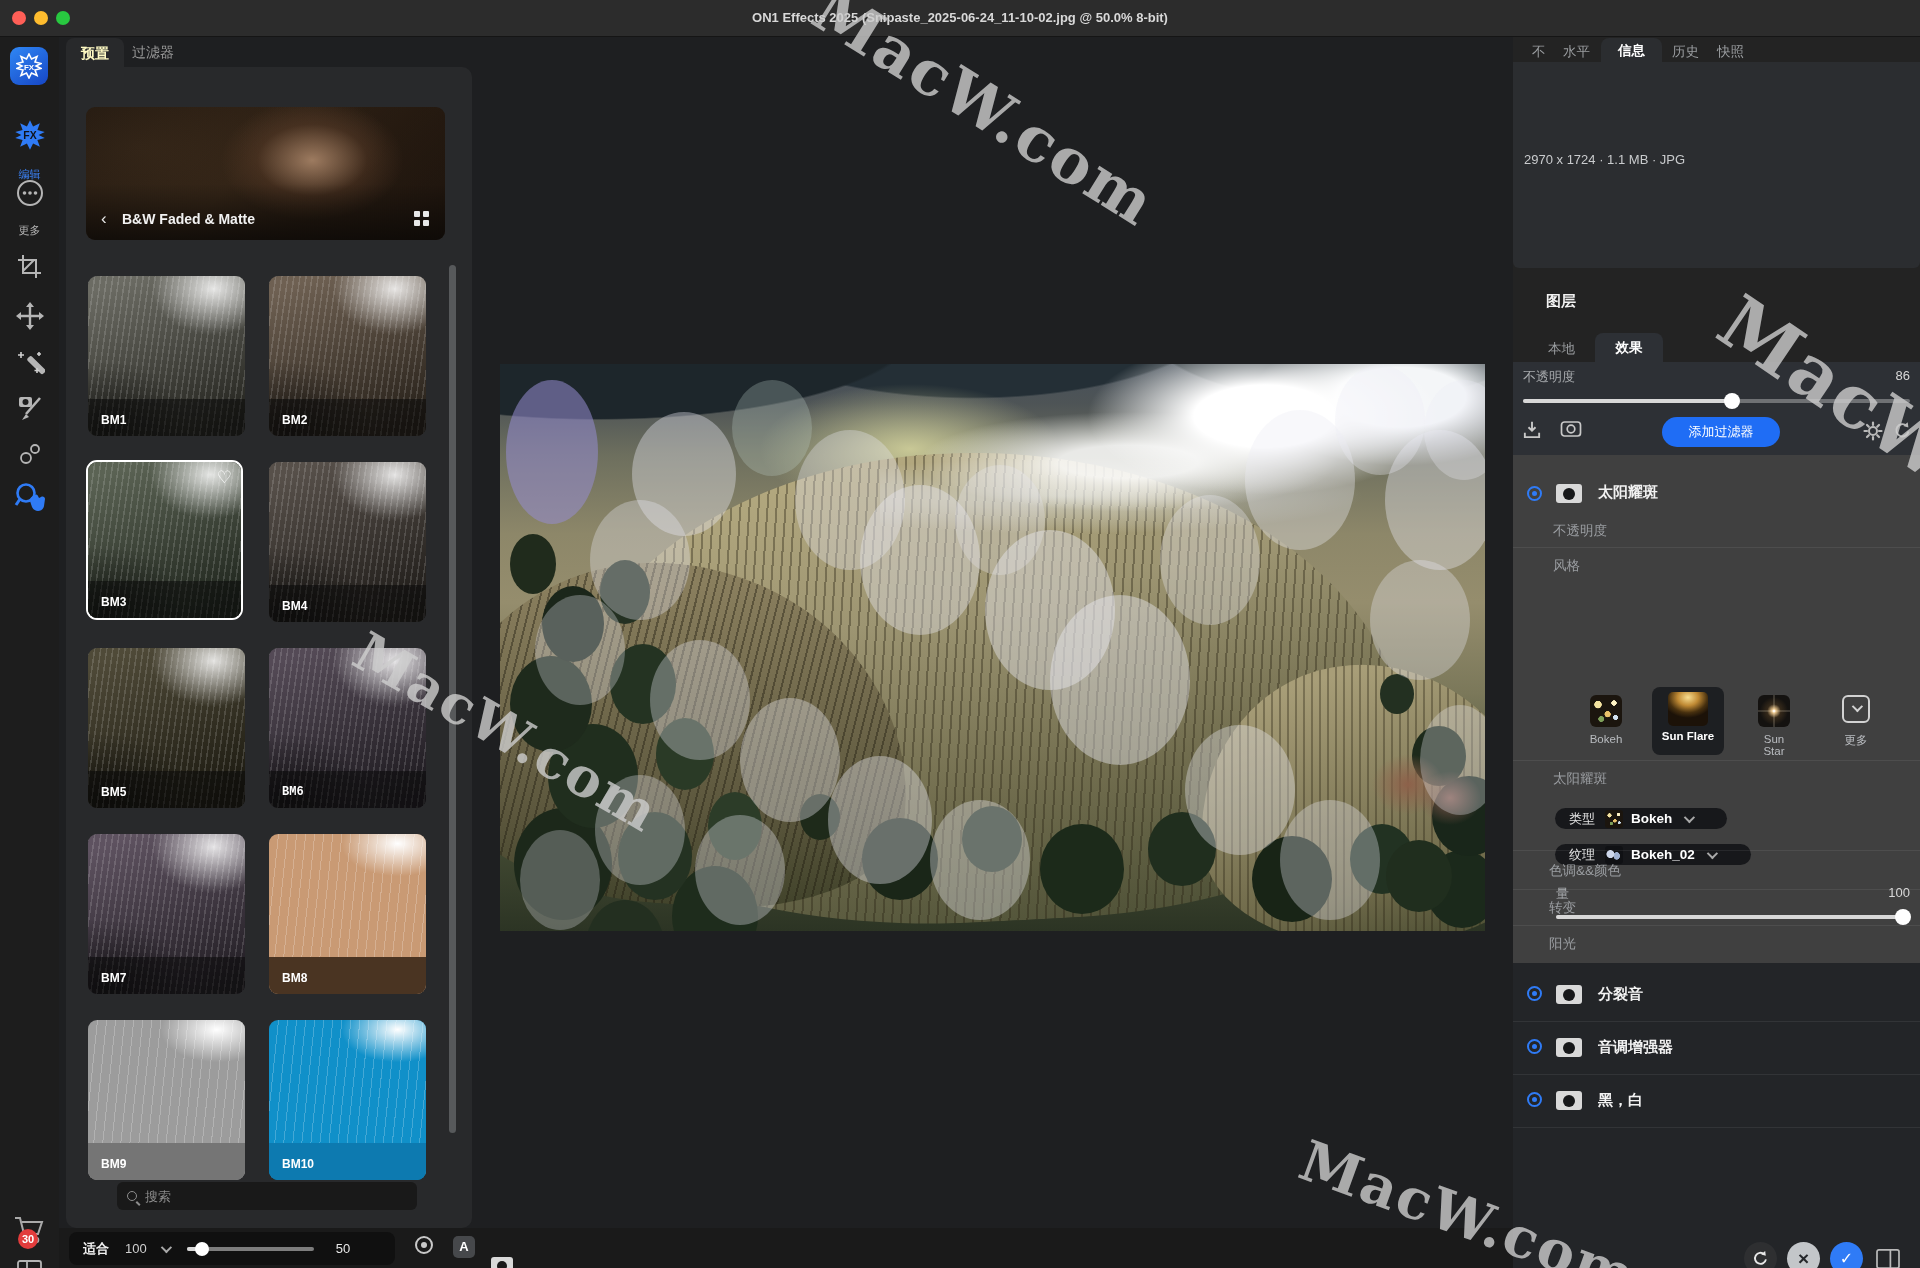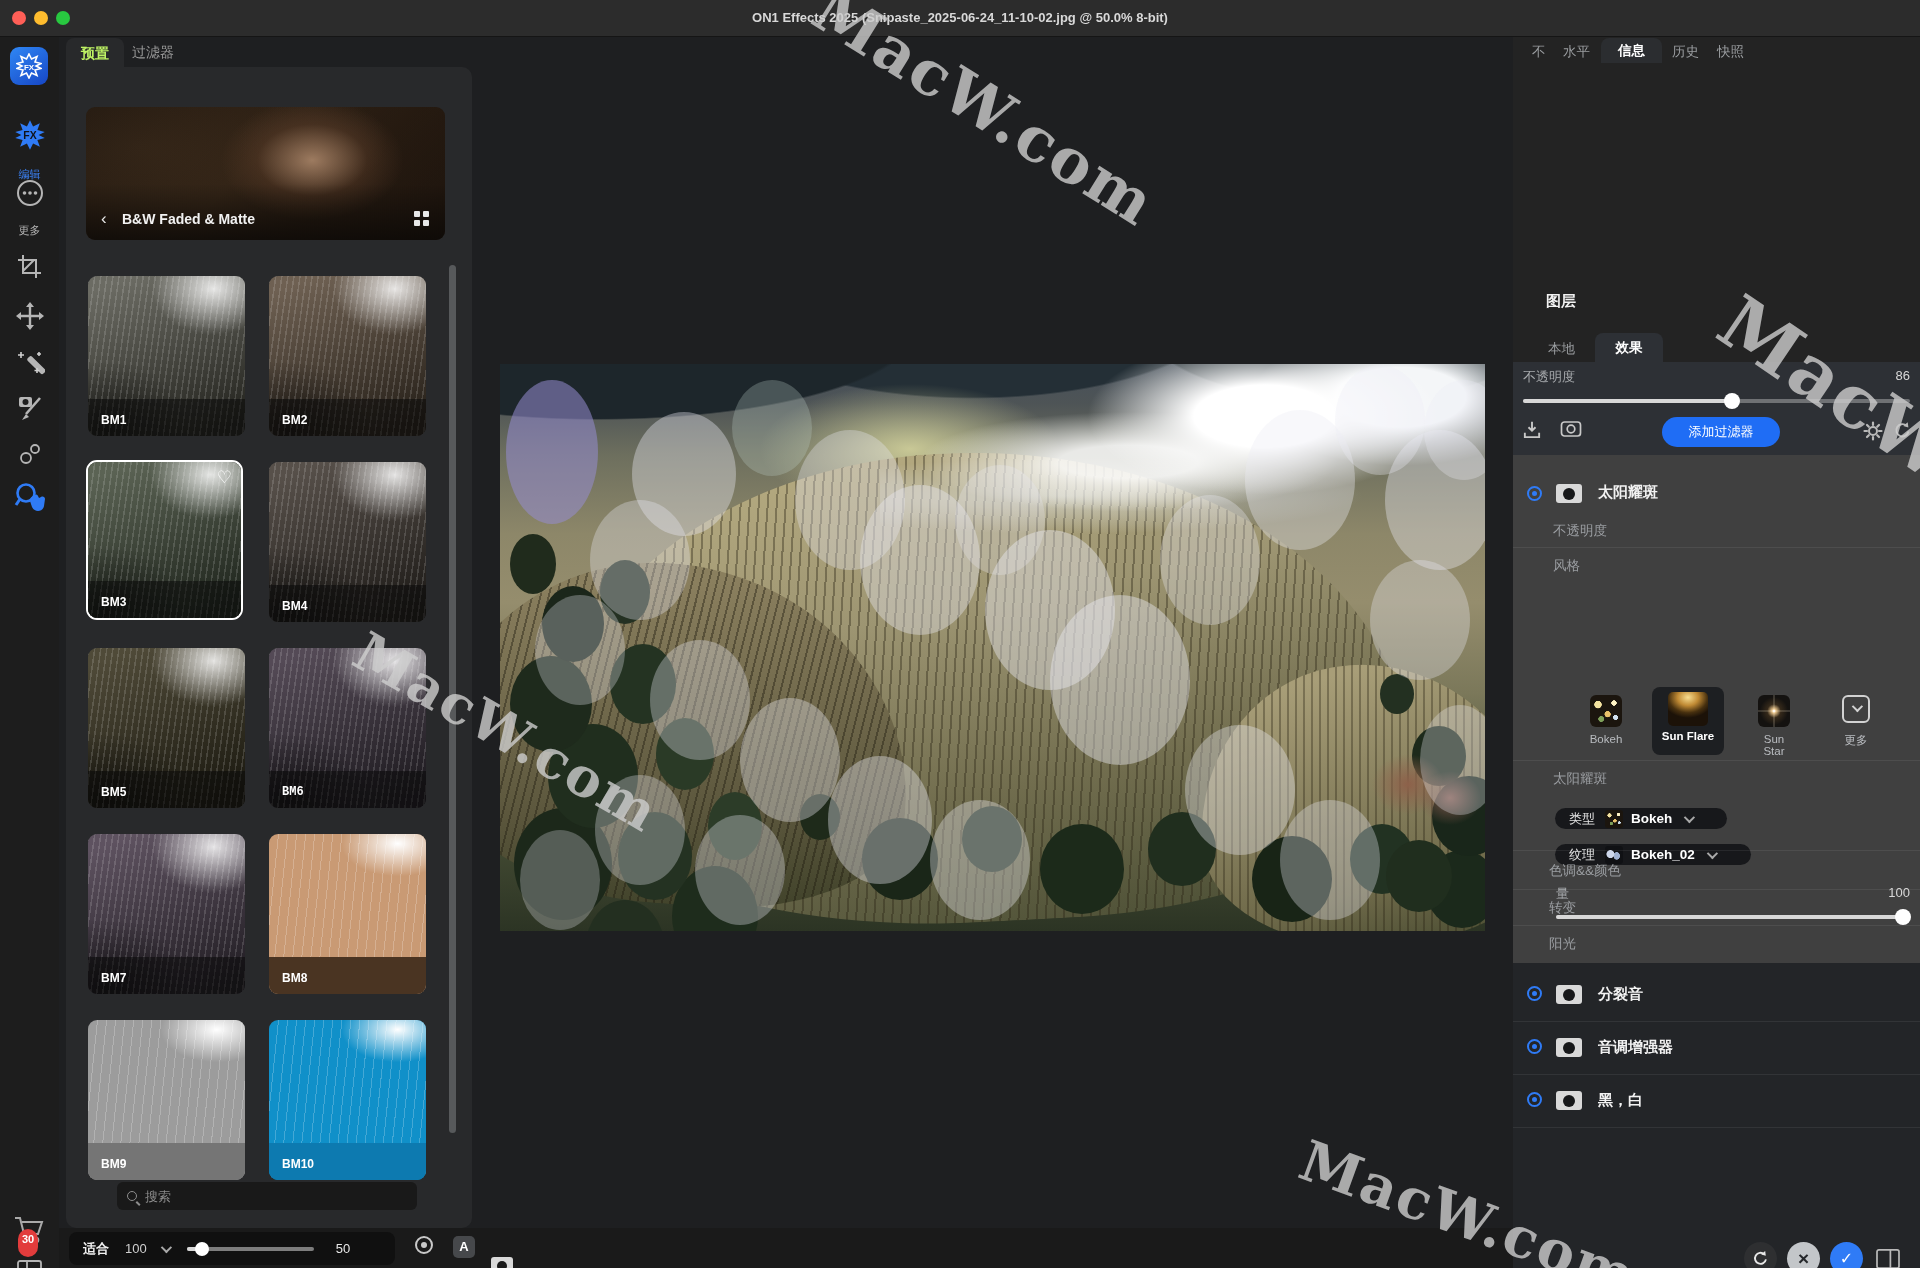--- a/index.html
+++ b/index.html
@@ -10,25 +10,25 @@
   .titlebar { position:absolute; left:0; top:0; width:1920px; height:37px; background:#2c2c2c; border-bottom:1px solid #151515; }
   .tl { position:absolute; top:11px; width:14px; height:14px; border-radius:50%; }
   .tl.r { left:12px; background:#ff5f57; } .tl.y { left:34px; background:#febc2e; } .tl.g { left:56px; background:#28c840; }
   .win-title { position:absolute; left:0; right:0; top:10px; text-align:center; font-size:13px; font-weight:bold; color:#d8d8d8; }
 
   
   .rail { position:absolute; left:0; top:37px; width:59px; height:1231px; background:#1d1d1d; }
   .rail-item { position:absolute; left:0; width:59px; text-align:center; color:#b5b5b5; }
   .rail-label { font-size:11px; margin-top:16px; display:block; }
   .applogo { position:absolute; left:10px; top:10px; width:38px; height:38px; border-radius:9px; background:linear-gradient(145deg,#2f87f4,#1646c6); display:flex; align-items:center; justify-content:center; }
-  .cart-badge { position:absolute; left:18px; top:14px; min-width:20px; height:28px; border-radius:10px; background:#e23c3c; color:#fff; font-size:11px; font-weight:bold; line-height:20px; text-align:center; padding:0 3px; }
+  .cart-badge { position:absolute; left:18px; top:14px; min-width:20px; height:20px; border-radius:10px; background:#e23c3c; color:#fff; font-size:11px; font-weight:bold; line-height:20px; text-align:center; padding:0 3px; }
   svg.ic { display:inline-block; vertical-align:middle; }
 
   
-  .lp-tab-active { position:absolute; left:66px; top:38px; width:58px; height:30px; background:#28292b; border-radius:8px 8px 0 0; color:#bef264; font-size:14px; font-weight:bold; text-align:center; line-height:30px; }
+  .lp-tab-active { position:absolute; left:66px; top:38px; width:58px; height:30px; background:#28292b; border-radius:8px 8px 0 0; color:#fef9c3; font-size:14px; font-weight:bold; text-align:center; line-height:30px; }
   .lp-tab { position:absolute; left:132px; top:44px; color:#9a9a9a; font-size:14px; }
   .lp-body { position:absolute; left:66px; top:67px; width:406px; height:1161px; background:#28292b; border-radius:0 10px 10px 10px; }
   .pack { position:absolute; left:86px; top:107px; width:359px; height:133px; border-radius:9px; overflow:hidden;
           background: radial-gradient(34% 60% at 63% 40%, #9d7b60 0%, rgba(90,60,40,.45) 45%, rgba(40,26,16,0) 75%),
                       radial-gradient(26% 45% at 63% 26%, #3a2a1d 0%, rgba(30,20,12,0) 80%),
                       radial-gradient(60% 80% at 15% 30%, #33241604 0%, rgba(20,13,8,.4) 100%),
                       linear-gradient(135deg,#2c2015 0%, #3c2b1b 45%, #231810 100%); }
   .pack::after { content:""; position:absolute; left:0; right:0; bottom:0; height:56px; background:linear-gradient(180deg, rgba(10,8,6,0), rgba(10,8,6,.75)); }
   .pack-name { position:absolute; left:36px; bottom:13px; font-size:14px; font-weight:bold; color:#f2f2f2; z-index:2; }
   .pack-back { position:absolute; left:15px; bottom:11px; color:#e8e8e8; font-size:17px; z-index:2; }
@@ -389,20 +389,23 @@
 </div>
 
 <div class="rp">
   <div class="rp-tabs">
     <span class="rp-tab" style="left:19px;">不</span>
     <span class="rp-tab" style="left:50px;">水平</span>
     <span class="rp-tab-active" style="left:88px;">信息</span>
     <span class="rp-tab" style="left:159px;">历史</span>
     <span class="rp-tab" style="left:204px;">快照</span>
   </div>
+  <div class="info-panel">
+    <span class="info-line">2970 x 1724 · 1.1 MB · JPG</span>
+  </div>
   <div class="layers-title">图层</div>
   <span class="ltab">本地</span>
   <span class="ltab-active">效果</span>
 
   <div class="effects">
     <div class="op-area">
       <div class="lblrow" style="top:6px;">
         <span>不透明度</span>
         <span style="color:#d8d8d8;">86</span>
       </div>

